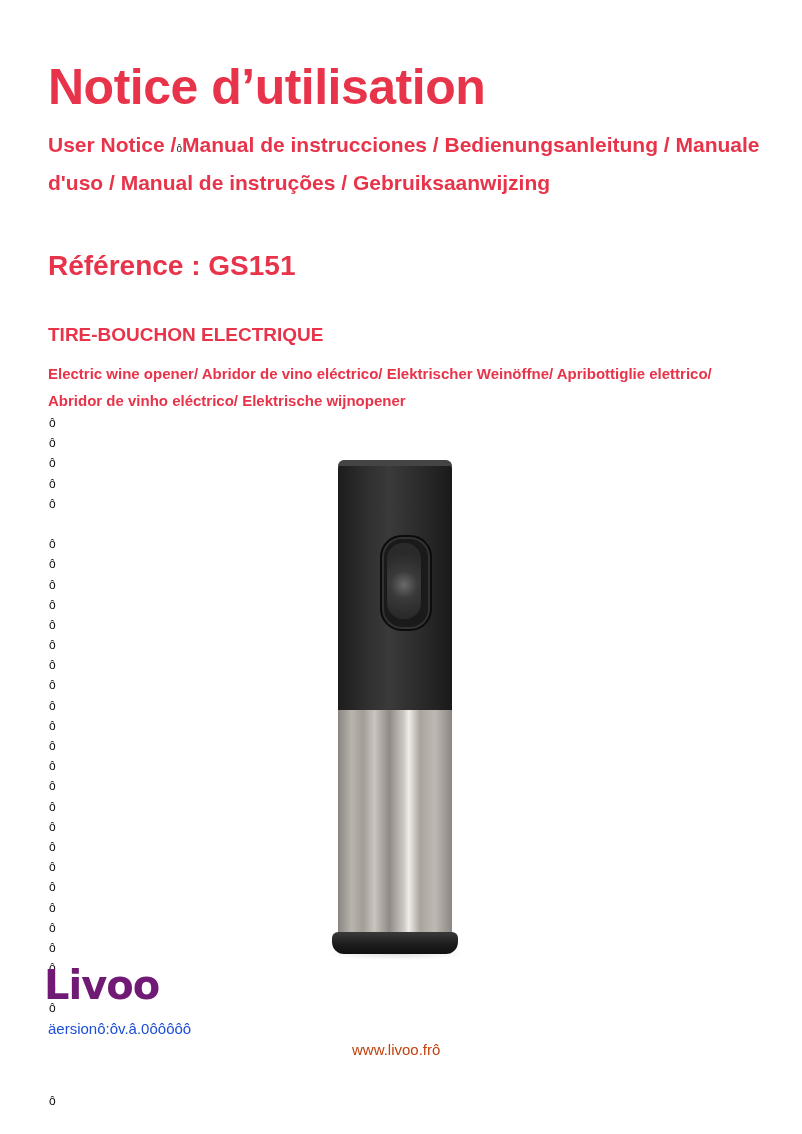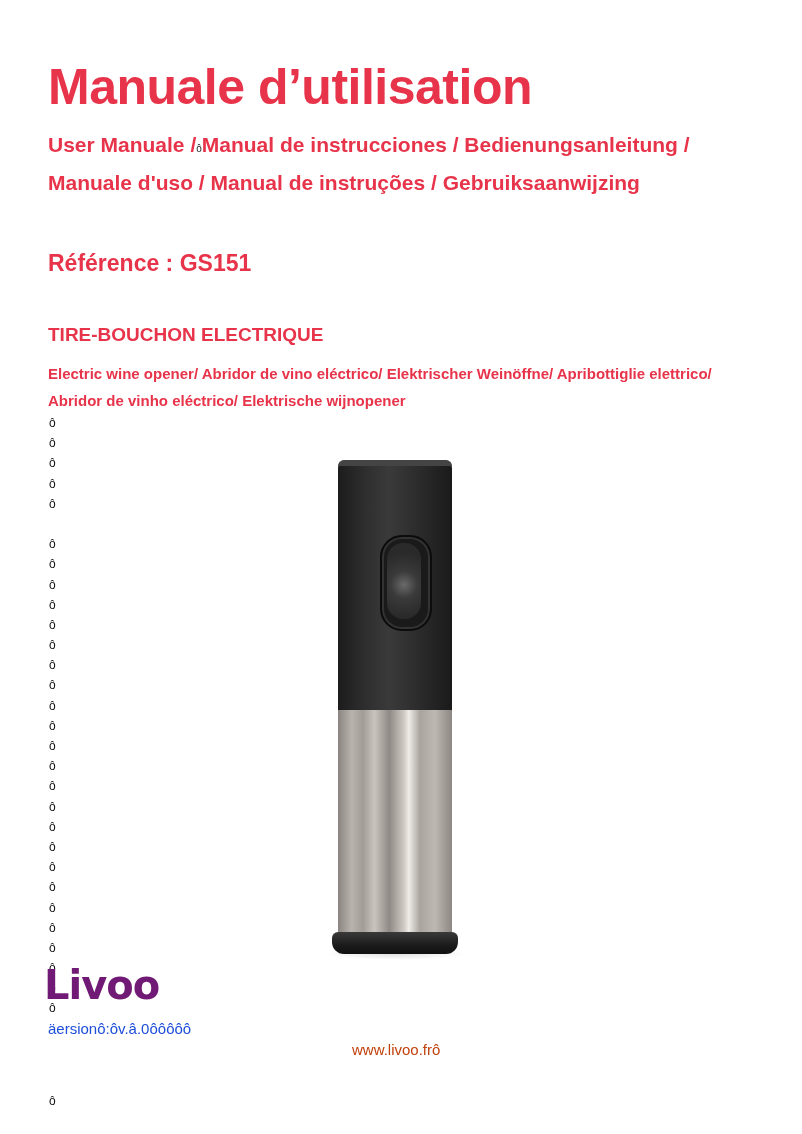--- a/index.html
+++ b/index.html
@@ -27,21 +27,21 @@
       font-size: 21px; font-weight: bold;
       line-height: 34px;
       width: 720px;
     }
     .subtitle .tiny {
       font-size: 10px; color: #222; font-weight: normal;
       vertical-align: baseline;
     }
     .reference {
       left: 48px; top: 250px;
-      font-size: 23px; font-weight: bold;
+      font-size: 28px; font-weight: bold;
       white-space: nowrap;
     }
     .product-title {
       left: 48px; top: 324px;
       font-size: 19px; font-weight: bold;
       white-space: nowrap;
     }
     .product-sub {
       left: 48px; top: 360px;
       font-size: 15px; font-weight: bold;
@@ -111,24 +111,24 @@
       border-radius: 6px 6px 12px 12px;
     }
     .base-shadow {
       position: absolute; left: 4px; top: 488px; width: 142px; height: 12px;
       background: radial-gradient(ellipse at center, rgba(0,0,0,0.12) 0%, rgba(0,0,0,0) 70%);
     }
   </style>
 </head>
 <body>
 
-<div class="abs title red">Manuale d’utilisation</div>
+<div class="abs title red">Notice d’utilisation</div>
 
 <div class="abs subtitle red">
-  <span>User Manuale /</span><span class="tiny">ô</span><span>Manual de instrucciones / Bedienungsanleitung / Manuale d'uso / Manual de instruções / Gebruiksaanwijzing</span>
+  <span>User Notice /</span><span class="tiny">ô</span><span>Manual de instrucciones / Bedienungsanleitung / Manuale d'uso / Manual de instruções / Gebruiksaanwijzing</span>
 </div>
 
 <div class="abs reference red">Référence : GS151</div>
 
 <div class="abs product-title red">TIRE-BOUCHON ELECTRIQUE</div>
 
 <div class="abs product-sub red">Electric wine opener/  Abridor de vino eléctrico/ Elektrischer Weinöffne/ Apribottiglie elettrico/ Abridor de vinho eléctrico/ Elektrische wijnopener</div>
 
 <div class="abs markers">
   <div class="marker">ô</div>

